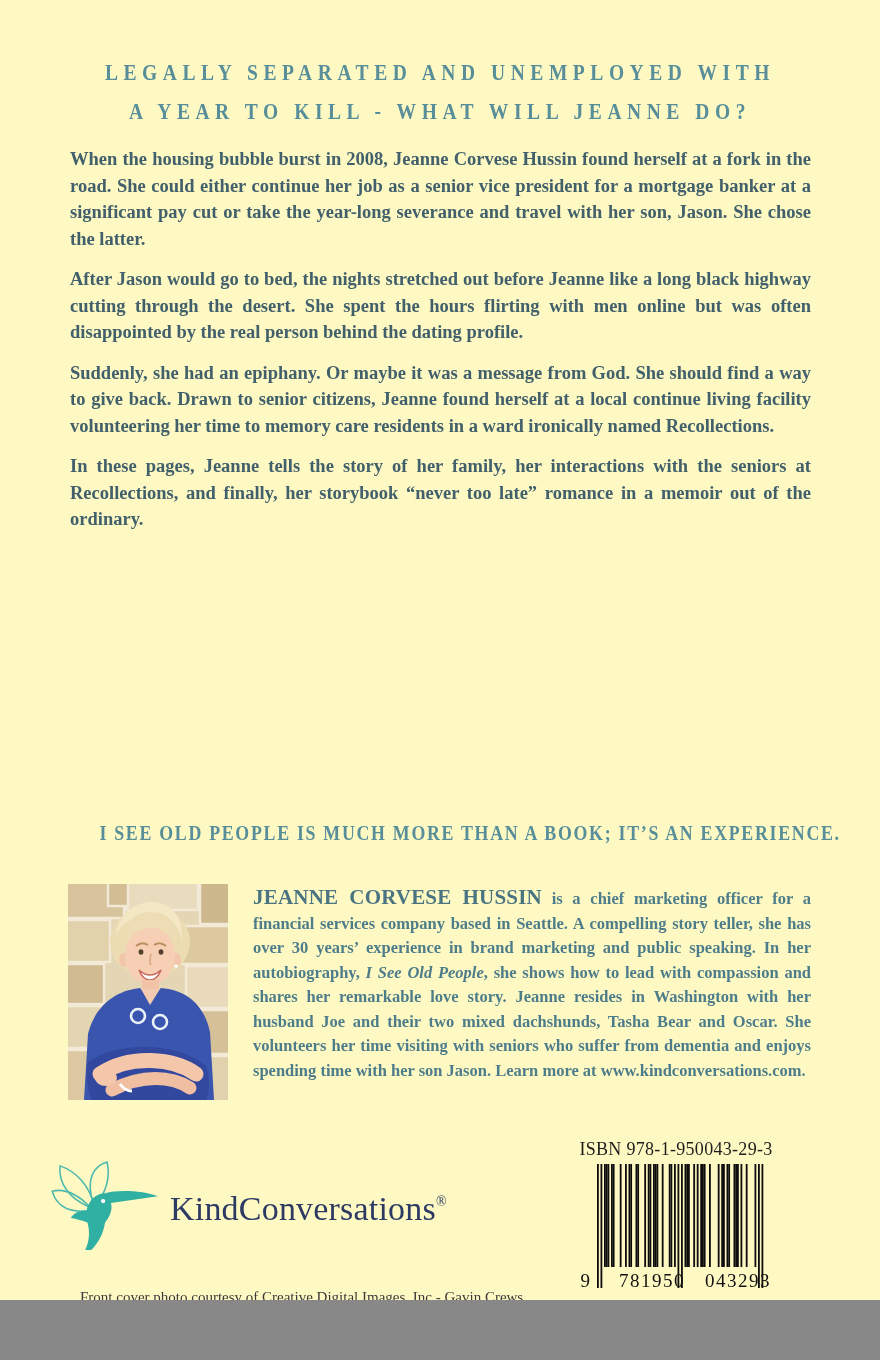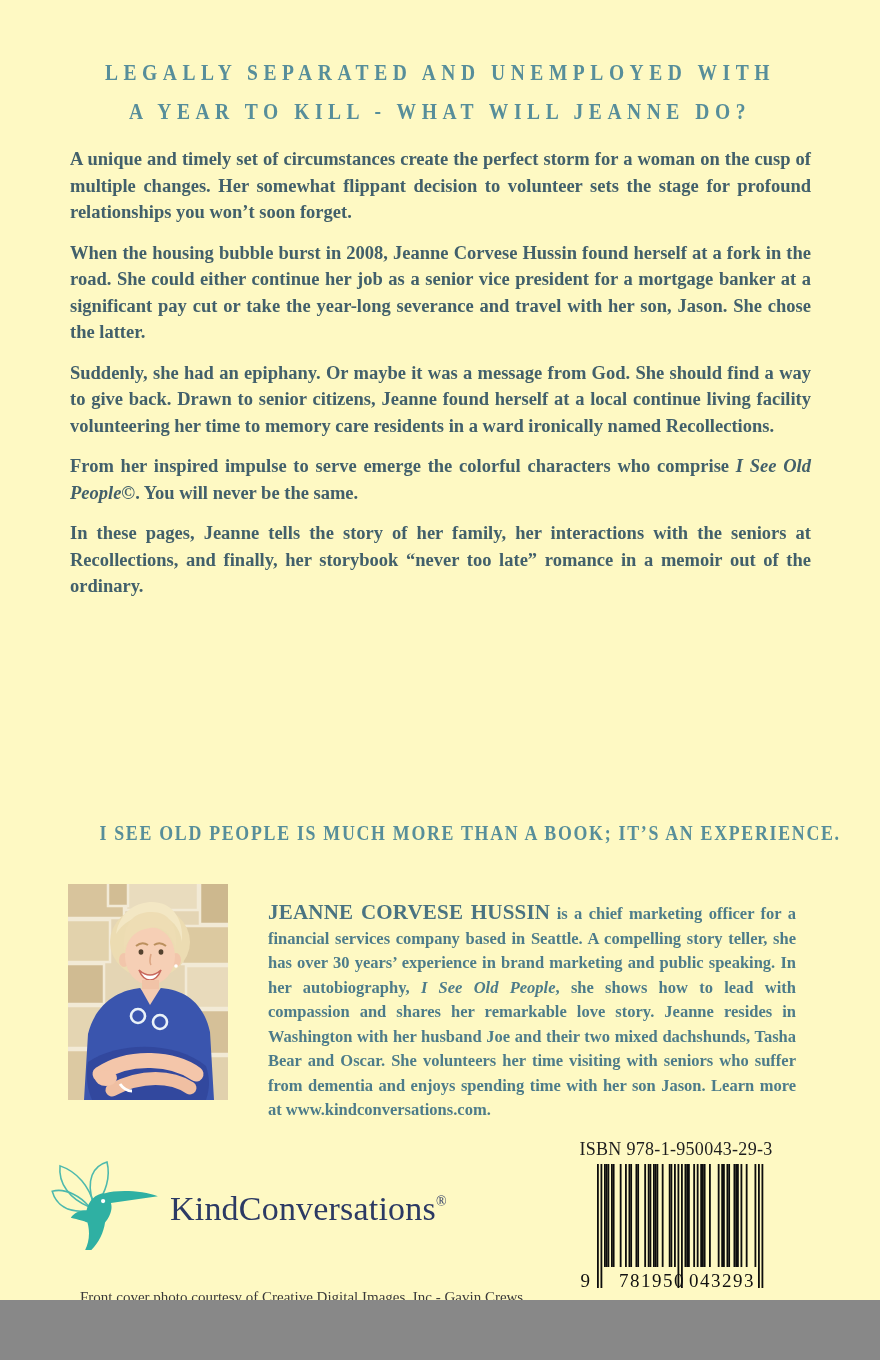--- a/index.html
+++ b/index.html
@@ -21,55 +21,54 @@
     color:var(--body); font-size:18.5px; font-weight:700; line-height:26.5px; text-align:justify;}
   .copy p{margin:0 0 14px;}
   .it{font-style:italic;}
   
   .tagline{position:absolute; top:821px; left:0; width:880px; text-align:center;
     color:var(--headline); font-size:21px; font-weight:700; letter-spacing:2px;padding-left:30px;}
   .cond{display:inline-block; transform:scaleX(0.85); transform-origin:50% 50%; white-space:nowrap;}
   
   .author-row{position:absolute; top:884px; left:68px; width:744px; display:flex; gap:24px;}
   .photo{flex:0 0 160px; width:160px; height:216px;}
-  .bio{margin:16px; flex:1; color:var(--bio); font-size:16.5px; font-weight:700;
+  .bio{margin:1px; flex:1; color:var(--bio); font-size:16.5px; font-weight:700;
     line-height:24.5px; text-align:justify;}
   .author-name{font-size:21px; letter-spacing:0.2px; color:var(--name); font-weight:700;}
   
   .isbn{position:absolute; top:1139px; left:578px; width:196px; text-align:center;
     font-size:18px; color:#1d1d1d; letter-spacing:0.3px; font-weight:400;}
   .barcode{position:absolute; top:1164px; left:578px; width:182px; height:132px;}
   .barcode svg{position:absolute; left:19px; top:0;}
   .bd{position:absolute; top:104px; height:24px; line-height:26px; font-size:19px;
     color:#111; letter-spacing:1.5px; text-align:center; font-weight:400;}
   .bd-lead{left:0; width:16px;}
   .bd-left{left:38px; width:72px;}
-  .bd-right{left:108px; width:72px;}
+  .bd-right{left:124px; width:72px;}
   
   .logo{position:absolute; left:48px; top:1160px; display:flex; align-items:center;}
   .logo-text{color:var(--navy); font-size:34px; letter-spacing:0.2px; margin:16px 0 8px 4px;}
   .logo-text sup{font-size:14px; vertical-align:14px;}
   
   .credit{position:absolute; left:80px; top:1289px; font-size:15px; color:var(--credit); font-weight:400;}
 </style>
 </head>
 <body>
 
 <div class="page">
 
   <div class="headline">
     <div class="hl">LEGALLY SEPARATED AND UNEMPLOYED WITH</div>
     <div class="hl">A YEAR TO KILL - WHAT WILL JEANNE DO?</div>
   </div>
 
   <div class="copy">
-      <p><span>A unique and timely set of circumstances create the perfect storm for a woman on the cusp of multiple changes. Her somewhat flippant decision to volunteer sets the stage for profound relationships you won’t soon forget.</span></p>
       <p><span>When the housing bubble burst in 2008, Jeanne Corvese Hussin found herself at a fork in the road. She could either continue her job as a senior vice president for a mortgage banker at a significant pay cut or take the year-long severance and travel with her son, Jason. She chose the latter.</span></p>
+      <p><span>After Jason would go to bed, the nights stretched out before Jeanne like a long black highway cutting through the desert. She spent the hours flirting with men online but was often disappointed by the real person behind the dating profile.</span></p>
       <p><span>Suddenly, she had an epiphany. Or maybe it was a message from God. She should find a way to give back. Drawn to senior citizens, Jeanne found herself at a local continue living facility volunteering her time to memory care residents in a ward ironically named Recollections.</span></p>
-      <p><span>From her inspired impulse to serve emerge the colorful characters who comprise </span><span class="it">I See Old People©</span><span>. You will never be the same.</span></p>
       <p><span>In these pages, Jeanne tells the story of her family, her interactions with the seniors at Recollections, and finally, her storybook “never too late” romance in a memoir out of the ordinary.</span></p>
     </div>
 
   <div class="tagline">
     <span class="cond">I SEE OLD PEOPLE IS MUCH MORE THAN A BOOK; IT’S AN EXPERIENCE.</span>
   </div>
 
   <div class="author-row">
     <div class="photo">
       <svg viewBox="0 0 160 216" width="160" height="216">

